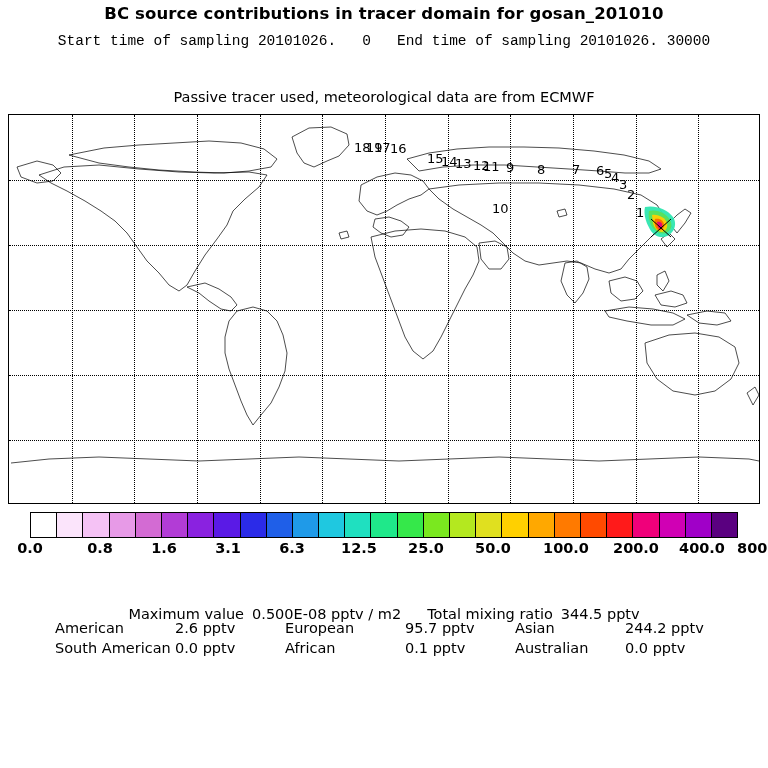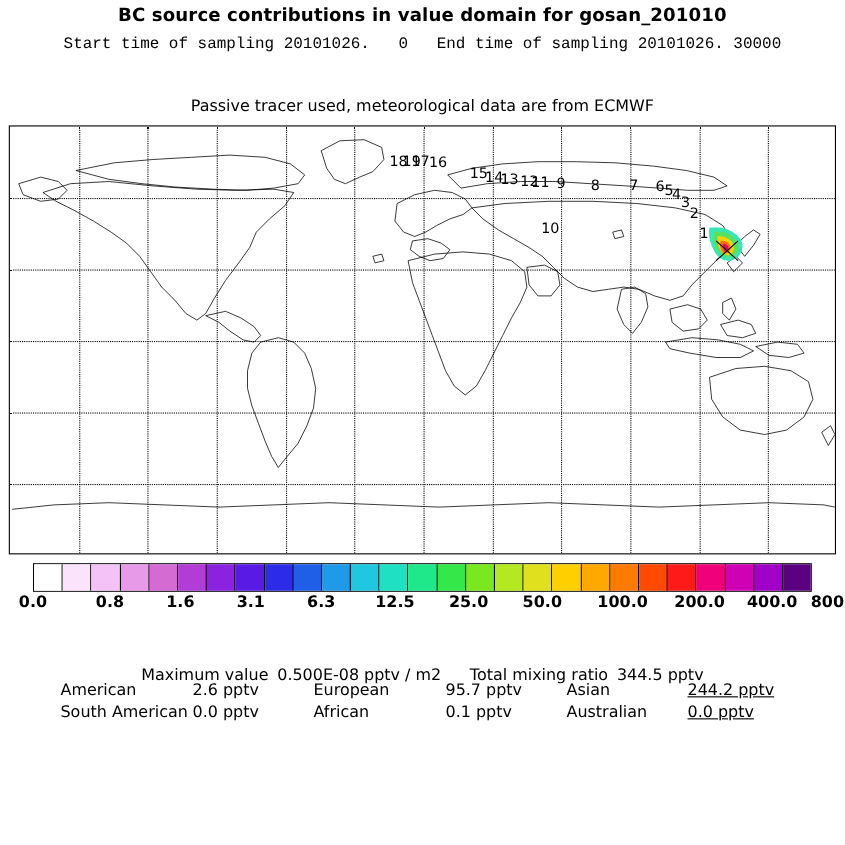--- a/index.html
+++ b/index.html
@@ -165,28 +165,28 @@
     padding: 2px 0;
     white-space: nowrap;
   }
   .lbl-col { text-align: left; }
   .val-col { text-align: left; padding-left: 8px; }
   .c1 { width: 120px; }
   .c2 { width: 110px; }
   .c3 { width: 120px; }
   .c4 { width: 110px; }
   .c5 { width: 110px; }
-  .c6 { width: 95px; text-decoration: underline; }
+  .c6 { width: 95px; }
 </style>
 </head>
 <body>
 
 <div class="page">
 
-  <div class="title">BC  source contributions in value domain for gosan_201010</div>
+  <div class="title">BC  source contributions in tracer domain for gosan_201010</div>
 
   <div class="subline subline1">
     <span>Start time of sampling 20101026.</span><span class="sp-wide"></span><span>0</span><span class="sp-wide"></span><span>End time of sampling 20101026. 30000</span>
   </div>
 
 
   <div class="subline subline3">Passive tracer used, meteorological data are from ECMWF</div>
 
   <div class="map-panel">
     <div class="map-inner">

